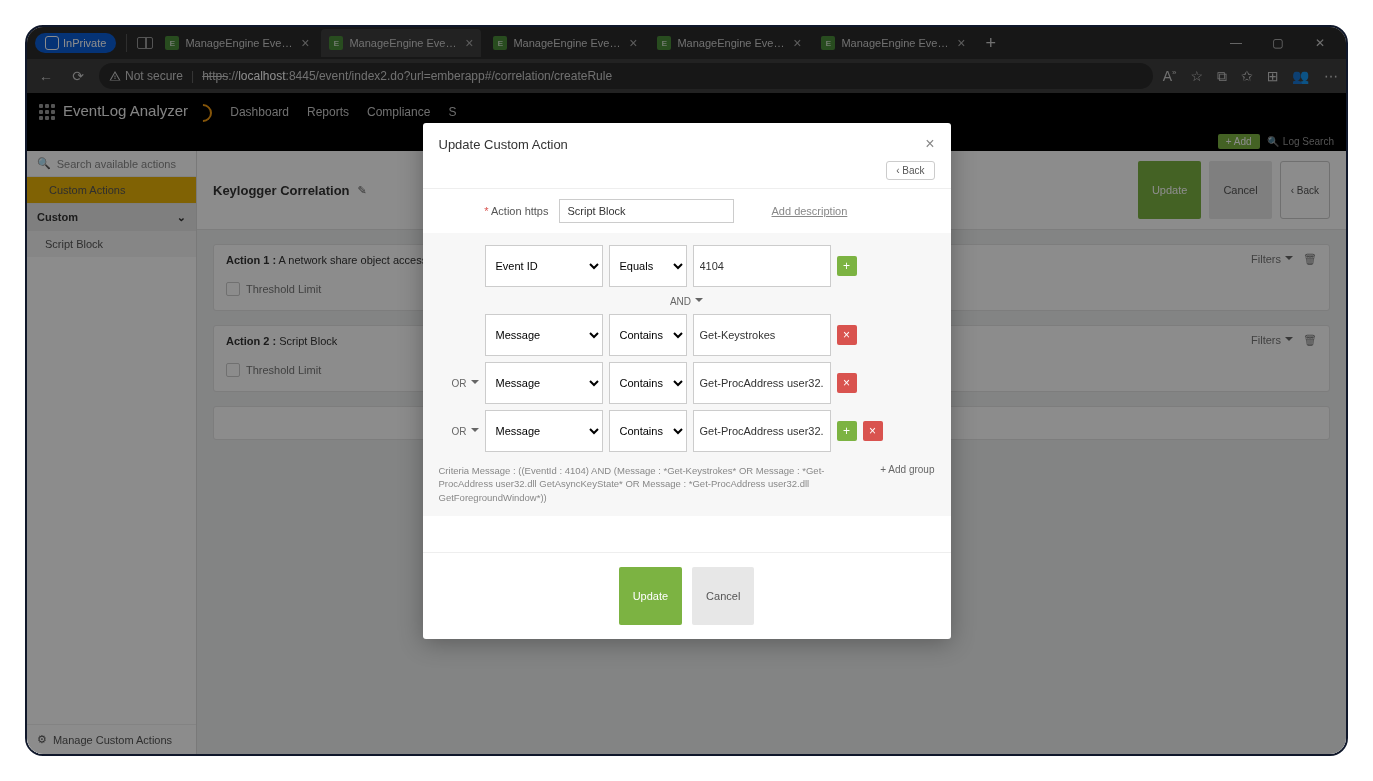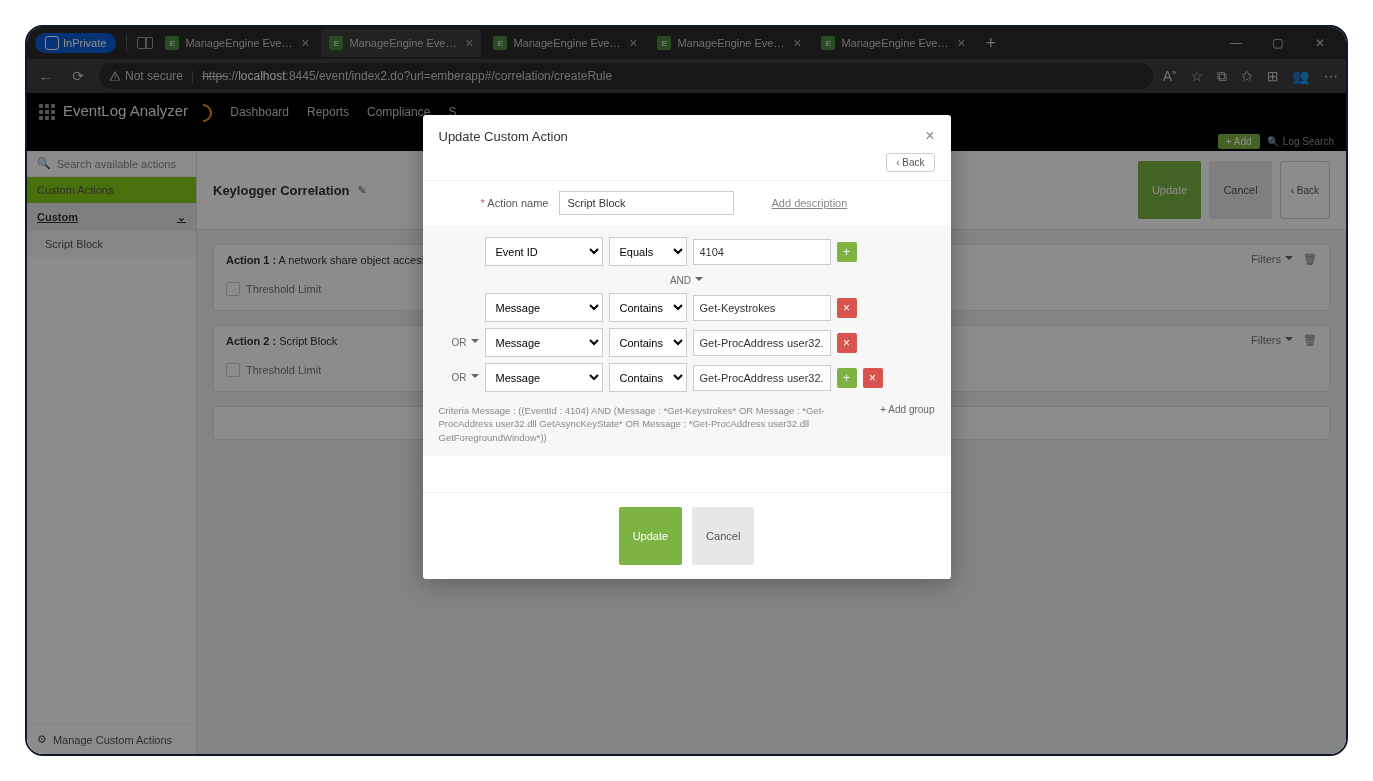--- a/index.html
+++ b/index.html
@@ -46,22 +46,22 @@
 .lr-badge { position:absolute; top:-4px; right:-8px; width:10px; height:10px; background:#d9534f; border-radius:50%; font-size:7px; color:#fff; display:flex; align-items:center; justify-content:center;}
 .avatar { width: 20px; height: 20px; background: #888; border-radius: 50%; }
 .secondary-bar { background:#000; height:20px; display:flex; align-items:center; justify-content:flex-end; padding:0 12px; gap:8px;}
 .pill-add { background:#7cb342; color:#fff; font-size:10px; padding:2px 8px; border-radius:2px;}
 .log-search { color:#999; font-size:10px;}
 
 
 .main { display: flex; height: calc(100% - 124px); background: #eef0f1; }
 .sidebar { width: 170px; background: #fff; border-right: 1px solid #ddd; display:flex; flex-direction:column;}
 .search-row { display: flex; align-items: center; gap: 6px; padding: 6px 10px; border-bottom: 1px solid #eee; color: #888; font-size: 11px; }
-.sb-header { background: #84cc16; padding: 7px 10px; font-size: 11px; color: #555; border-bottom:1px solid #e3e3e3;}
-.sb-custom { background: #e8e8e8; padding: 7px 10px; font-size: 11px; font-weight: 600; color:#333; display:flex; justify-content:space-between;text-decoration:underline;}
+.sb-header { background: #eab308; padding: 7px 22px; font-size: 11px; color: #555; border-bottom:1px solid #e3e3e3;}
+.sb-custom { background: #e8e8e8; padding: 7px 10px; font-size: 11px; font-weight: 600; color:#333; display:flex; justify-content:space-between;}
 .sb-item { padding: 7px 18px; font-size: 11px; color: #555; }
 .sb-item.active { background: #f5f5f5; }
 .sb-footer { margin-top:auto; padding:8px 10px; font-size:11px; color:#555; border-top:1px solid #eee; display:flex; align-items:center; gap:6px;}
 
 .content { flex: 1; padding: 0; position: relative; }
 .content-header { background:#fff; padding:10px 16px; border-bottom:1px solid #e3e3e3; display:flex; align-items:center; gap:8px;}
 .content-title { font-size: 13px; font-weight: 600; color:#333;}
 .edit-ic { font-size:11px; color:#666;}
 .header-right { margin-left:auto; display:flex; gap:8px;}
 .btn-update { background:#7cb342; color:#fff; border:none; padding:23px 14px; font-size:11px; border-radius:2px;}
@@ -73,37 +73,37 @@
 .action-head b { font-weight:700;}
 .action-tools { margin-left:auto; display:flex; gap:10px; color:#777; font-size:11px;}
 .action-body { padding:8px 12px 14px; font-size:11px; color:#777; display:flex; align-items:center; gap:6px;}
 .cbox { width:14px; height:14px; border:1px solid #ccc; border-radius:2px; display:inline-block;}
 .empty-card { background:#fff; margin:14px 16px; border:1px solid #e3e3e3; height:34px; border-radius:3px;}
 
 
 .dim { position:absolute; inset:0; background:rgba(0,0,0,0.45); }
 
 
-.modal { position:absolute; left:50%; top:88px; transform:translateX(-50%); width:528px; background:#fff; border-radius:3px; box-shadow:0 4px 24px rgba(0,0,0,0.3);}
+.modal { position:absolute; left:50%; top:96px; transform:translateX(-50%); width:528px; background:#fff; border-radius:3px; box-shadow:0 4px 24px rgba(0,0,0,0.3);}
 .modal-head { padding:12px 16px 8px; font-size:13px; color:#333; display:flex; align-items:center;}
 .modal-close { margin-left:auto; color:#888; font-size:16px; cursor:pointer;}
 .modal-back-row { display:flex; justify-content:flex-end; padding:0 16px 8px;}
 .modal-back { border:1px solid #ccc; background:#fff; font-size:10px; padding:3px 9px; border-radius:3px; color:#555;}
 .modal-divider { border-top:1px solid #eee; }
 .form-row { display:flex; align-items:center; gap:10px; padding:10px 16px; font-size:11px; color:#555;}
 .req { color:#d9534f;}
 .text-input { border:1px solid #ccc; padding:5px 8px; font-size:11px; width:175px; color:#333;}
 .add-desc { color:#888; text-decoration:underline; font-size:11px; margin-left:28px;}
 .criteria-block { background:#f7f7f7; padding:12px 16px;}
 .crit-row { display:flex; align-items:center; gap:6px; margin-bottom:6px;}
 .or-label { width:40px; font-size:10px; color:#666; text-align:right;}
-.sel { border:1px solid #ccc; background:#fff; font-size:11px; padding:5px 6px; height:29px;}
+.sel { border:1px solid #ccc; background:#fff; font-size:11px; padding:5px 6px; height:42px;}
 .sel.field { width:118px;}
 .sel.op { width:78px;}
-.val-input { border:1px solid #ccc; font-size:11px; padding:5px 6px; width:138px; height:26px; color:#333;}
+.val-input { border:1px solid #ccc; font-size:11px; padding:5px 6px; width:138px; height:42px; color:#333;}
 .icon-btn { width:20px; height:20px; display:flex; align-items:center; justify-content:center; color:#fff; font-size:12px; border-radius:2px;}
 .icon-btn.plus { background:#7cb342;}
 .icon-btn.del { background:#d9534f;}
 .and-sep { text-align:center; font-size:10px; color:#666; padding:3px 0 7px;}
 .crit-footer { display:flex; align-items:flex-start; gap:12px; padding-top:6px;}
 .crit-pattern { font-size:9.5px; color:#888; line-height:1.4; flex:1;}
 .add-group { font-size:10px; color:#666; white-space:nowrap;}
 .modal-foot { padding:14px; display:flex; justify-content:center; gap:10px; border-top:1px solid #eee; margin-top:36px;}
 .caret::after{content:""; display:inline-block; margin-left:4px; border:4px solid transparent; border-top-color:#666; vertical-align:middle;}
 
@@ -263,21 +263,21 @@
     <div class="modal-head">
       <span>Update Custom Action</span>
       <span class="modal-close">×</span>
     </div>
     <div class="modal-back-row">
       <button class="modal-back">‹ <span>Back</span></button>
     </div>
     <div class="modal-divider"></div>
 
     <div class="form-row">
-      <span style="width:110px; text-align:right;"><span class="req">*</span> <span>Action name</span></span>
+      <span style="width:110px; text-align:right;"><span class="req">*</span> <span>Action https</span></span>
       <input class="text-input" value="Script Block" style="">
       <span class="add-desc">Add description</span>
     </div>
 
     <div class="criteria-block">
       <div class="crit-row">
         <span class="or-label"></span>
         <select class="sel field"><option>Event ID</option></select>
         <select class="sel op"><option>Equals</option></select>
         <input class="val-input" value="4104" style="">

